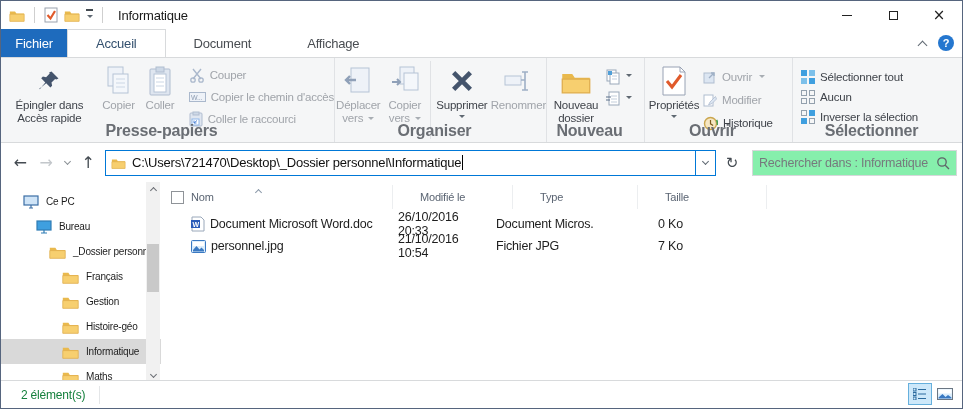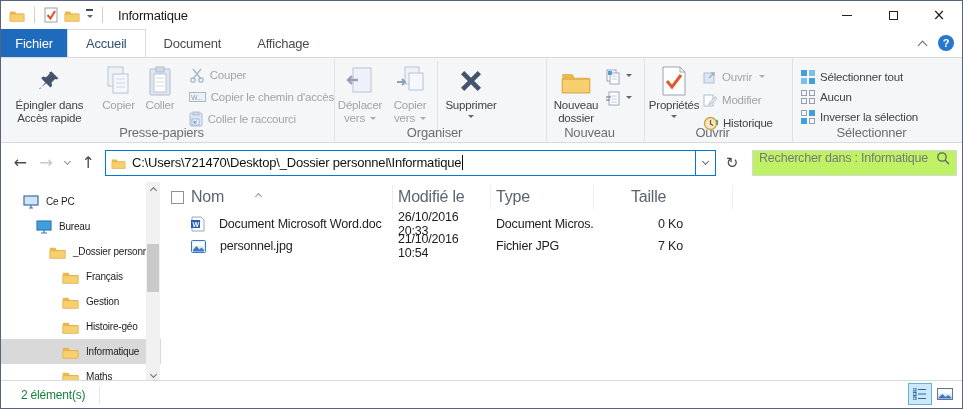--- a/index.html
+++ b/index.html
@@ -13,34 +13,34 @@
   .tb-sep { width:1px; height:16px; background:#cfcfcf; margin:0 3px; }
   .tb-title { font-size:13px; color:#1a1a1a; margin-left:6px; white-space:nowrap; }
   .win-controls { position:absolute; right:0; top:0; height:28px; display:flex; }
   .wc-btn { width:46px; height:28px; display:flex; align-items:center; justify-content:center; }
   .wc-min-glyph { width:10px; height:1px; background:#222; }
   .wc-max-glyph { width:9px; height:9px; border:1px solid #222; }
   .wc-close-glyph { font-size:15px; color:#222; line-height:1; font-family:"DejaVu Sans", sans-serif; }
 
   
   .tabrow { position:absolute; top:28px; left:0; right:0; height:28px; background:#fff; display:flex; align-items:flex-end; }
-  .tab { height:28px; display:flex; align-items:center; justify-content:center; font-size:13px; padding:0 18px; color:#494d52; white-space:nowrap; }
+  .tab { height:28px; display:flex; align-items:center; justify-content:center; font-size:13px; padding:0 28px; color:#494d52; white-space:nowrap; }
   .tab-file { background:#1e6bbd; color:#fff; width:66px; padding:0; }
   .tab-active { background:#fff; border:1px solid #d8dadc; border-bottom:none; color:#33506e; position:relative; z-index:2; }
   .tabrow-right { position:absolute; right:8px; top:28px; height:28px; display:flex; align-items:center; gap:12px; }
   .chev { display:inline-block; width:7px; height:7px; border-right:1.6px solid #5f6872; border-bottom:1.6px solid #5f6872; }
   .chev.up { transform:rotate(-135deg); margin-top:4px; }
   .chev.down { transform:rotate(45deg); margin-bottom:2px; }
   .help-badge { width:16px; height:16px; border-radius:50%; background:#2577cf; color:#fff; font-size:11px; font-weight:bold; display:flex; align-items:center; justify-content:center; }
 
   
   .ribbon { position:absolute; top:56px; left:0; right:0; height:86px; background:#f5f6f7; border-top:1px solid #d8dadc; border-bottom:1px solid #d8dadc; display:flex; }
   .rgroup { position:relative; height:100%; padding-top:3px; display:flex; align-items:flex-start; }
   .rgroup + .rgroup { border-left:1px solid #e0e2e5; }
-  .rgroup-label { position:absolute; bottom:2px; left:0; right:12px; text-align:center; font-size:13px; color:#6a6e74; white-space:nowrap; }
+  .rgroup-label { position:absolute; bottom:2px; left:0; right:12px; text-align:center; font-size:16px; color:#6a6e74; white-space:nowrap;font-weight:bold; }
   .rbig { display:flex; flex-direction:column; align-items:center; padding-top:2px; height:66px; }
   .rbig .ric { height:36px; display:flex; align-items:center; justify-content:center; }
   .rbig .rlb { font-size:11.5px; line-height:13px; text-align:center; color:#3f434a; white-space:normal; }
   .rbig.dis .rlb { color:#a0a4aa; }
   .rsmall-col { display:flex; flex-direction:column; justify-content:flex-start; padding-top:4px; gap:2px; }
   .rsmall { display:flex; align-items:center; gap:5px; height:20px; font-size:11.5px; color:#3f434a; white-space:nowrap; }
   .rsmall.dis { color:#a0a4aa; }
   .caret { display:inline-block; width:0; height:0; border:3.5px solid transparent; border-top-color:#5f6872; margin-top:3px; }
   .caret.dis { border-top-color:#a8adb3; }
   .caret.inline { margin:0 0 -1px 2px; }
@@ -48,47 +48,47 @@
 
   
   .addrrow { position:absolute; top:142px; left:0; right:0; height:39px; background:#fff; display:flex; align-items:center; }
   .nav-btn { width:26px; height:26px; display:flex; align-items:center; justify-content:center; font-size:16px; color:#444b52; font-family:"DejaVu Sans", sans-serif; }
   .nav-btn.dis { color:#c3c7cb; }
   .addr-box { height:26px; width:611px; margin-left:4px; border:1px solid #0078d7; background:#fff; display:flex; align-items:center; position:relative; }
   .addr-text { font-size:13px; color:#111; margin-left:6px; white-space:nowrap; overflow:hidden; }
   .addr-cursor { display:inline-block; width:1px; height:15px; background:#000; margin-left:1px; vertical-align:-3px; }
   .addr-dd { position:absolute; right:0; top:0; width:20px; height:24px; border-left:1px solid #0078d7; display:flex; align-items:center; justify-content:center; }
   .refresh-btn { width:24px; height:26px; margin-left:4px; display:flex; align-items:center; justify-content:center; font-size:15px; color:#444b52; font-family:"DejaVu Sans", sans-serif; }
-  .search-box { height:26px; width:205px; margin-left:8px; border:1px solid #d6d8da; background:#bef264; display:flex; align-items:flex-start; padding:0 6px; }
+  .search-box { height:26px; width:205px; margin-left:8px; border:1px solid #d6d8da; background:#86efac; display:flex; align-items:center; padding:0 6px; }
   .search-ph { font-size:12.5px; color:#76797d; flex:1; white-space:nowrap; overflow:hidden; }
 
   
   .main { position:absolute; top:181px; left:0; right:0; height:200px; background:#fff; display:flex; }
   .sidebar { position:relative; width:160px; height:100%; overflow:hidden; }
   .tree { padding-top:7px; }
   .tree-item { height:25px; display:flex; align-items:center; font-size:10px; color:#1c1c1c; white-space:nowrap; }
   .tree-item .lab { margin-left:7px; }
   .tree-item.sel { background:#d9d9d9; }
   .ind0 { padding-left:22px; } .ind1 { padding-left:35px; } .ind2 { padding-left:48px; } .ind3 { padding-left:61px; }
   .sb-scroll { position:absolute; right:1px; top:0; width:14px; height:100%; background:#f1f1f1; display:flex; flex-direction:column; align-items:center; }
   .sb-arrow { height:14px; width:14px; display:flex; align-items:center; justify-content:center; }
   .sb-arrow .chev { width:5px; height:5px; border-color:#6a6e74; border-width:1.4px; }
   .sb-track { flex:1; width:14px; position:relative; }
   .sb-thumb { position:absolute; top:48px; left:1px; width:12px; height:48px; background:#c9c9c9; }
 
   .filelist { flex:1; position:relative; }
-  .fl-header { display:flex; height:24px; margin-top:3px; align-items:center; font-size:16px; color:#5a6472; position:relative; }
+  .fl-header { display:flex; height:24px; margin-top:3px; align-items:center; font-size:11px; color:#5a6472; position:relative;gap:22px; }
   .fl-hcell { height:100%; display:flex; align-items:center; border-right:1px solid #eceef0; padding-left:5px; }
   .fl-hname { width:232px; padding-left:10px; }
-  .fl-hmod { width:98px; } .fl-htype { width:103px; } .fl-hsize { width:107px;margin-left:32px; }
+  .fl-hmod { width:98px; } .fl-htype { width:103px; } .fl-hsize { width:107px; }
   .hdr-checkbox { width:13px; height:13px; border:1px solid #8f9398; background:#fff; margin-right:7px; }
   .sort-caret { position:absolute; left:95px; top:0; }
   .sort-caret .chev { width:5px; height:5px; border-color:#8a98a8; border-width:1.4px; }
   .fl-row { display:flex; height:22px; align-items:center; font-size:12.5px; color:#1e1e1e; }
-  .fl-cname { width:232px; padding-left:30px; display:flex; align-items:center; gap:14px; white-space:nowrap; overflow:hidden; }
+  .fl-cname { width:232px; padding-left:30px; display:flex; align-items:center; gap:5px; white-space:nowrap; overflow:hidden; }
   .fl-cmod { width:98px; padding-left:5px; color:#1e1e1e; }
   .fl-ctype { width:103px; padding-left:5px; white-space:nowrap; overflow:hidden; }
   .fl-csize { width:107px; text-align:right; padding-right:18px; }
 
   
   .statusbar { position:absolute; bottom:0; left:0; right:0; height:28px; border-top:1px solid #d8dadc; background:#fff; display:flex; align-items:center; }
   .status-count { font-size:12px; color:#15803d; margin-left:20px; }
   .status-sep { width:1px; height:18px; background:#e4e6e8; margin-left:14px; }
   .view-btns { position:absolute; right:6px; top:3px; display:flex; gap:3px; }
   .view-btn { width:22px; height:20px; display:flex; align-items:center; justify-content:center; }
@@ -242,20 +242,29 @@
       </div>
       <div class="rgroup-innersep"></div>
       <div class="rbig" style="width:62px;">
         <span class="ric">
           <svg width="26" height="26" viewBox="0 0 28 28">
               <path d="M5 5l18 18M23 5L5 23" stroke="#44546c" stroke-width="5"></path>
             </svg>
         </span>
         <span class="rlb">Supprimer</span>
         <span class="caret"></span>
+      </div>
+      <div class="rbig dis" style="width:56px;">
+        <span class="ric">
+          <svg width="30" height="22" viewBox="0 0 30 22">
+              <rect x="2" y="6" width="16" height="9" fill="#eef2f8" stroke="#b6c3d6"></rect>
+              <path d="M22 2v18M19 2h6M19 20h6M22 10h-4" stroke="#9fb0c6" stroke-width="1.6" fill="none"></path>
+            </svg>
+        </span>
+        <span class="rlb">Renommer</span>
       </div>
       <div class="rgroup-label">Organiser</div>
     </div>
 
     <div class="rgroup" style="width:98px;">
       <div class="rbig" style="width:58px;">
         <span class="ric">
           <svg width="30" height="25" viewBox="0 0 24 20">
               <path d="M1 4h8l2 3h12v12H1z" fill="#e9b94d"></path>
               <path d="M1 8h22v11H1z" fill="#f7cf6f" stroke="#dfae4f" stroke-width="1"></path>

